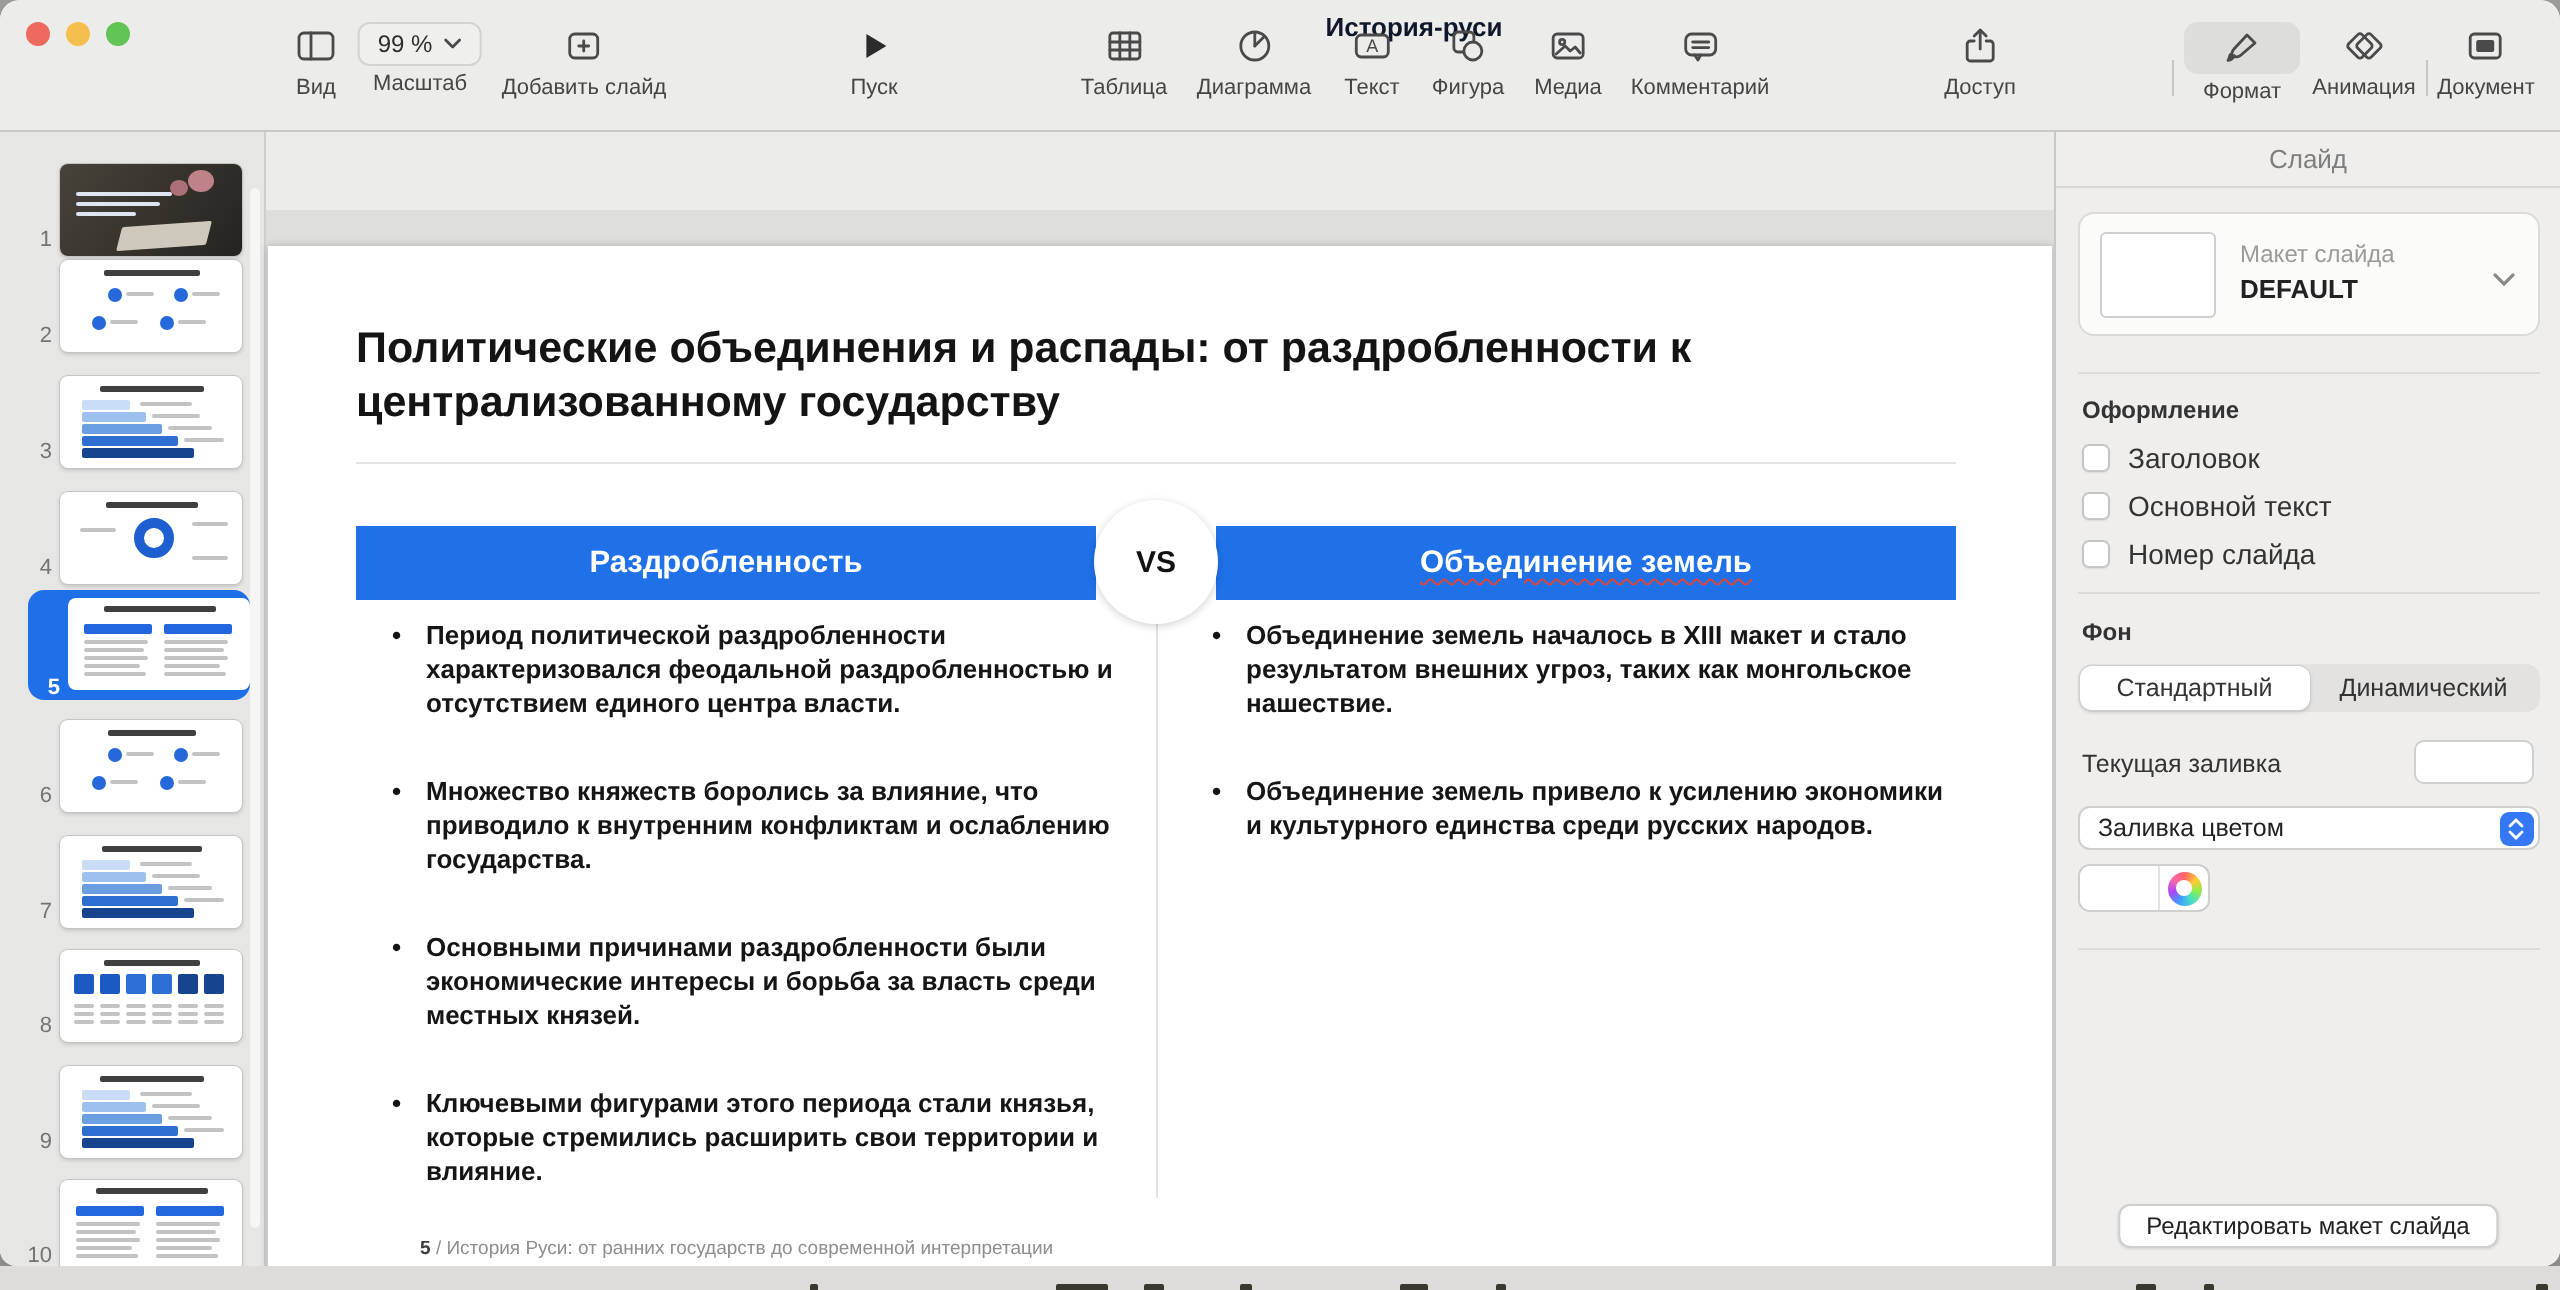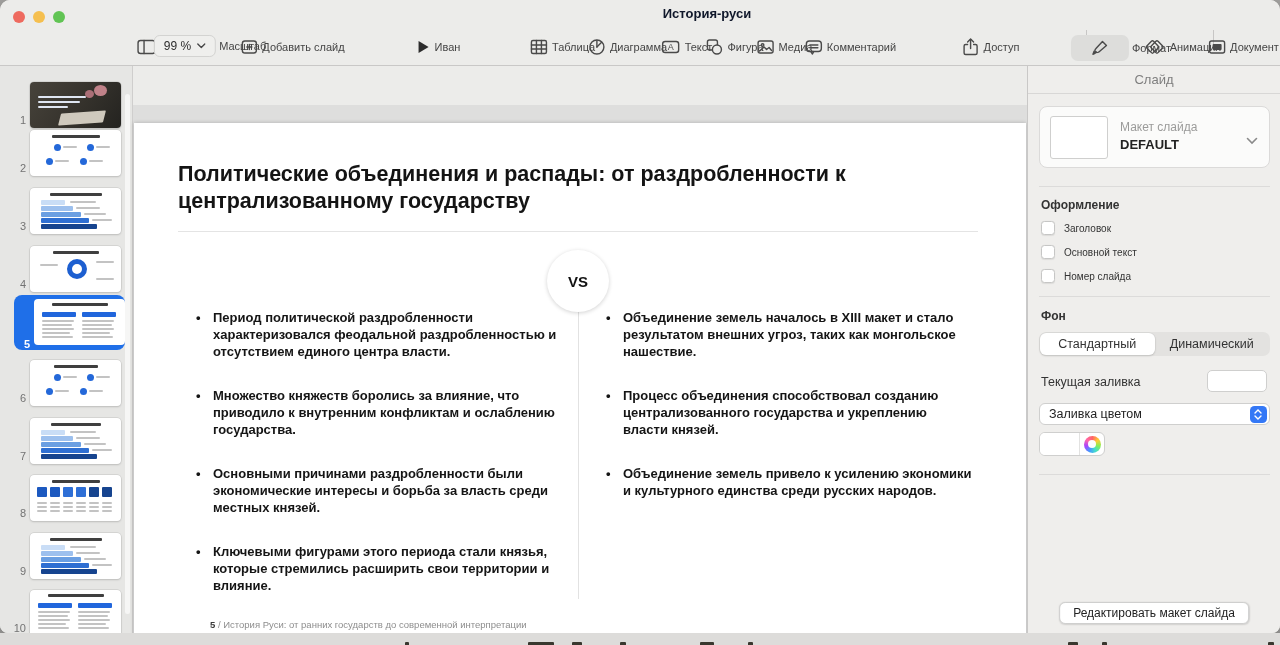--- a/index.html
+++ b/index.html
@@ -5,21 +5,21 @@
   * { margin:0; padding:0; box-sizing:border-box; }
   html,body { width:1280px; height:645px; background:#a5a4a2; font-family:"Liberation Sans","DejaVu Sans",sans-serif; overflow:hidden; }
   .window { position:absolute; left:0; top:0; width:1280px; height:633px; background:#ececea; border-radius:10px 10px 8px 8px; overflow:hidden; box-shadow:0 8px 24px rgba(0,0,0,.35); }
 
   
   .toolbar { position:absolute; left:0; top:0; width:1280px; height:66px; background:#ececea; border-bottom:1px solid #c9c8c7; }
   .traffic { position:absolute; left:13px; top:11px; display:flex; gap:8px; }
   .traffic .dot { width:12px; height:12px; border-radius:50%; }
   .dot.red { background:#ee6a5f; } .dot.yellow { background:#f5bf4f; } .dot.green { background:#61c454; }
   .win-title { position:absolute; left:707px; top:6px; transform:translateX(-50%); font-size:13px; font-weight:bold; color:#0f172a; white-space:nowrap; }
-  .tb-item { position:absolute; top:35px; transform:translateX(-50%); display:flex; flex-direction:row; align-items:center; gap:3px; cursor:default; }
+  .tb-item { position:absolute; top:11px; transform:translateX(-50%); display:flex; flex-direction:column; align-items:center; gap:3px; cursor:default; }
   .tb-icon { height:24px; display:flex; align-items:center; justify-content:center; color:#4a4a4a; }
   .tb-icon.active-bg { background:#dddddb; border-radius:7px; width:58px; height:26px; }
   .tb-label { font-size:11px; color:#454545; white-space:nowrap; }
   .zoom-pill { display:flex; align-items:center; gap:6px; background:#efefed; border:1px solid #d3d3d1; border-radius:6px; padding:3px 9px; font-size:12px; color:#2e2e2e; }
   .tb-divider { position:absolute; top:30px; width:1px; height:18px; background:#c7c6c5; }
   svg.icn { stroke:#4a4a4a; fill:none; stroke-width:1.4; stroke-linecap:round; stroke-linejoin:round; }
 
   
   .sidebar { position:absolute; left:0; top:66px; width:133px; height:567px; background:#e6e6e4; border-right:1px solid #cfcecd; }
   .side-scroll { position:absolute; right:2px; top:28px; width:5px; height:520px; background:#f6f6f5; border-radius:3px; }
@@ -69,21 +69,21 @@
   .insp-header { position:absolute; left:0; top:0; width:100%; height:28px; display:flex; align-items:center; justify-content:center; font-size:13px; color:#7e7e7e; border-bottom:1px solid #d8d7d6; }
   .layout-card { position:absolute; left:11px; top:40px; width:231px; height:62px; background:#fbfbfa; border:1px solid #dbdad9; border-radius:8px; cursor:pointer; }
   .layout-thumb { position:absolute; left:10px; top:9px; width:58px; height:43px; background:#fff; border:1px solid #cfcfce; border-radius:3px; }
   .layout-label { position:absolute; left:80px; top:13px; font-size:12px; color:#9b9b9a; }
   .layout-value { position:absolute; left:80px; top:30px; font-size:13px; font-weight:bold; color:#222; }
   .layout-chevron { position:absolute; right:11px; top:24px; }
   .insp-div { position:absolute; left:11px; width:231px; height:1px; background:#dcdbda; }
   .sec-label { position:absolute; left:13px; font-size:12px; font-weight:bold; color:#333; }
   .chk-row { position:absolute; left:13px; display:flex; align-items:center; gap:9px; cursor:default; }
   .chk-box { width:14px; height:14px; background:#fff; border:1px solid #c6c6c5; border-radius:3.5px; box-shadow:0 .5px 1px rgba(0,0,0,.08); }
-  .chk-label { font-size:10px; color:#333; }
+  .chk-label { font-size:14px; color:#333; }
   .seg { position:absolute; left:11px; top:266px; width:231px; height:24px; background:#e3e2e0; border-radius:7px; display:flex; padding:1px; }
   .seg-item { flex:1; display:flex; align-items:center; justify-content:center; font-size:12.5px; color:#333; border-radius:6px; cursor:pointer; }
   .seg-item.on { background:#fff; box-shadow:0 0 0 .5px #cfcfce, 0 1px 2px rgba(0,0,0,.18); }
   .fill-label { position:absolute; left:13px; top:309px; font-size:12.5px; color:#333; }
   .fill-swatch { position:absolute; right:13px; top:304px; width:60px; height:22px; background:#fff; border:1px solid #cfcfce; border-radius:5px; cursor:pointer; }
   .dropdown { position:absolute; left:11px; top:337px; width:231px; height:22px; background:#fff; border:1px solid #cfcfce; border-radius:6px; display:flex; align-items:center; cursor:pointer; }
   .dropdown .dd-text { flex:1; font-size:12.5px; color:#222; padding-left:9px; }
   .dd-stepper { width:17px; height:17px; margin-right:2.5px; background:#3478f6; border-radius:4.5px; display:flex; flex-direction:column; align-items:center; justify-content:center; gap:1px; }
   .colorwell { position:absolute; left:11px; top:366px; width:66px; height:24px; background:#fff; border:1px solid #cfcfce; border-radius:6px; display:flex; cursor:pointer; }
   .cw-swatch { width:40px; height:100%; border-right:1px solid #e2e2e1; border-radius:5px 0 0 5px; background:#fff; }
@@ -139,21 +139,21 @@
       </div>
       <div class="tb-label">Добавить слайд</div>
     </div>
 
     <div class="tb-item" style="left:437px">
       <div class="tb-icon">
         <svg width="18" height="18" viewBox="0 0 18 18">
             <polygon points="5,3 15,9 5,15" fill="#2c2c2c"></polygon>
           </svg>
       </div>
-      <div class="tb-label">Иван</div>
+      <div class="tb-label">Пуск</div>
     </div>
 
     <div class="tb-item" style="left:562px">
       <div class="tb-icon">
         <svg class="icn" width="20" height="20" viewBox="0 0 20 20">
             <rect x="2.5" y="3.5" width="15" height="13" rx="1.5"></rect>
             <line x1="2.5" y1="8" x2="17.5" y2="8"></line>
             <line x1="2.5" y1="12" x2="17.5" y2="12"></line>
             <line x1="7.5" y1="3.5" x2="7.5" y2="16.5"></line>
             <line x1="12.5" y1="3.5" x2="12.5" y2="16.5"></line>
@@ -437,37 +437,42 @@
         <div class="m-sub" style="left:48px;top:37px;width:31px"></div>
       </div>
     </div>
   </div>
 
   <div class="canvas">
     <div class="slide">
       <div class="slide-title">Политические объединения и распады: от раздробленности к централизованному государству</div>
       <div class="slide-hr"></div>
 
+      <div class="hdr-bar left">
+        <span class="hdr-text">Раздробленность</span>
+      </div>
+      <div class="hdr-bar right">
+        <span class="hdr-text misspell">Объединение земель</span>
+      </div>
       <div class="vs-circle">
           <span>VS</span>
         </div>
       <div class="col-divider"></div>
 
       <div class="bul-col lft">
         <ul>
           <li><span>Период политической раздробленности характеризовался феодальной раздробленностью и отсутствием единого центра власти.</span></li>
           <li><span>Множество княжеств боролись за влияние, что приводило к внутренним конфликтам и ослаблению государства.</span></li>
           <li><span>Основными причинами раздробленности были экономические интересы и борьба за власть среди местных князей.</span></li>
           <li><span>Ключевыми фигурами этого периода стали князья, которые стремились расширить свои территории и влияние.</span></li>
         </ul>
       </div>
       <div class="bul-col rgt">
         <ul>
           <li><span>Объединение земель началось в XIII макет и стало результатом внешних угроз, таких как монгольское нашествие.</span></li>
-          <li><span>Процесс объединения способствовал созданию централизованного государства и укреплению власти князей.</span></li>
           <li><span>Объединение земель привело к усилению экономики и культурного единства среди русских народов.</span></li>
         </ul>
       </div>
 
       <div class="slide-footer">
         <span class="pg">5</span>
         <span>/</span>
         <span>История Руси: от ранних государств до современной интерпретации</span>
       </div>
     </div>

